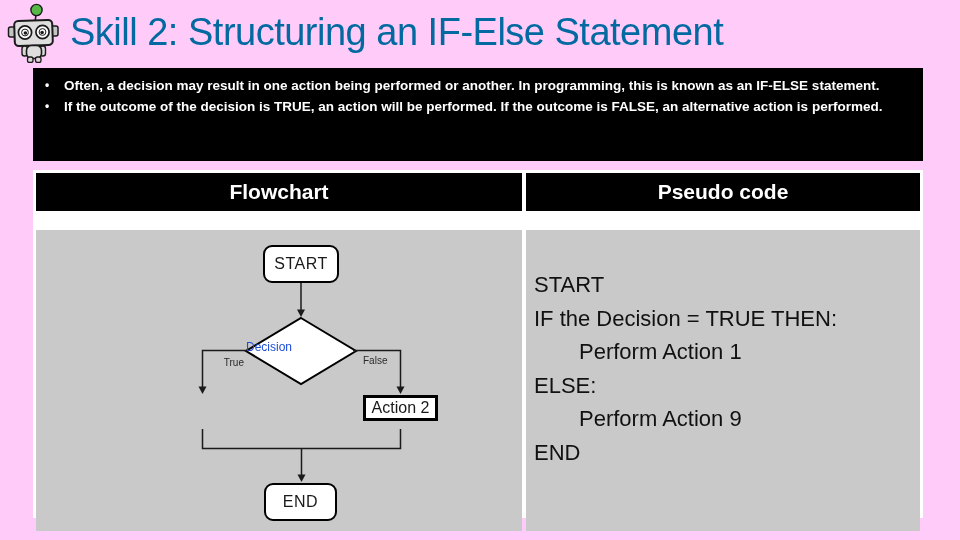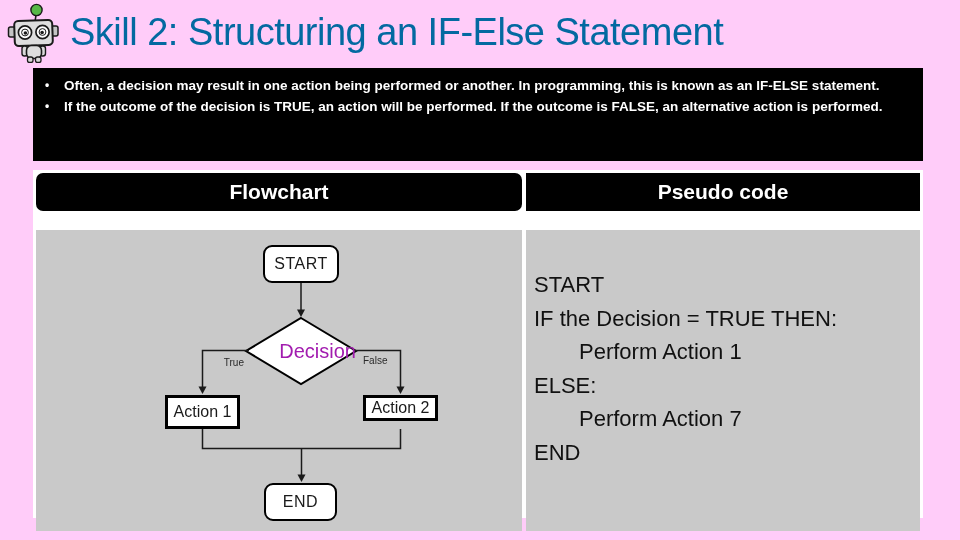--- a/index.html
+++ b/index.html
@@ -32,21 +32,21 @@
   
   .content-table {
     position: absolute; left: 33px; top: 170px; width: 890px; height: 348px;
     background: #fff;
   }
   .th {
     position: absolute; top: 3px; height: 38px; background: #000;
     color: #fff; font-weight: 700; font-size: 21px;
     display: flex; align-items: center; justify-content: center;
   }
-  .th-left  { left: 3px;  width: 486px; border-radius: 7px; }
+  .th-left  { left: 3px;  width: 486px; }
   .th-right { left: 493px; width: 394px; }
   .panel {
     position: absolute; top: 44px; height: 301px; background: #c9c9c9; margin-top: 16px;
   }
   .panel-left  { left: 3px;  width: 486px; }
   .panel-right { left: 493px; width: 394px; }
 
   
   .flowchart { position: absolute; left: 0; top: 0; width: 486px; height: 301px; }
   .fc-lines { position: absolute; left: 0; top: 0; width: 486px; height: 301px; }
@@ -55,21 +55,21 @@
     display: flex; align-items: center; justify-content: center;
     color: #1a1a1a; font-size: 16px;
   }
   .terminator { border-width: 2.5px; border-radius: 9px; letter-spacing: 0.5px; }
   .node-start { left: 227px; top: 15px;  width: 76px; height: 38px; }
   .node-end   { left: 228px; top: 253px; width: 73px; height: 38px; }
   .node-a1    { left: 129px; top: 165px; width: 75px; height: 34px; }
   .node-a2    { left: 327px; top: 165px; width: 75px; height: 26px; }
   .decision-label {
     position: absolute; left: 210px; top: 110px; width: 110px;
-    text-align: right; font-size: 20px; color: #a21caf;
+    text-align: left; font-size: 12px; color: #1d4ed8;
   }
   .branch-label { position: absolute; font-size: 10px; color: #2a2a2a; }
   .label-true  { left: 172px; top: 127px; width: 36px; text-align: right; }
   .label-false { left: 327px; top: 125px; }
 
   
   .pseudo {
     position: absolute; left: 8px; top: 38px;
     font-size: 22px; line-height: 33.5px; color: #111;
     white-space: nowrap;
@@ -133,31 +133,30 @@
           <path d="M364.5 164 L360.5 156.5 L368.5 156.5 Z" fill="#1a1a1a"></path>
 
           <polyline points="166.5,199 166.5,218.5 364.5,218.5 364.5,199" fill="none" stroke="#1a1a1a" stroke-width="1.5"></polyline>
           <line x1="265.5" y1="218.5" x2="265.5" y2="245" stroke="#1a1a1a" stroke-width="1.5"></line>
           <path d="M265.5 252 L261.5 244.5 L269.5 244.5 Z" fill="#1a1a1a"></path>
         </svg>
         <div class="node terminator node-start">START</div>
         <div class="decision-label">Decision</div>
         <div class="branch-label label-true">True</div>
         <div class="branch-label label-false">False</div>
-        <div class="node node-a1">Action 1</div>
         <div class="node node-a2">Action 2</div>
         <div class="node terminator node-end">END</div>
       </div>
     </div>
 
     <div class="panel panel-right">
       <div class="pseudo">
         <div>START</div>
         <div>IF the Decision = TRUE THEN:</div>
         <div class="ind">Perform Action 1</div>
         <div>ELSE:</div>
-        <div class="ind">Perform Action 7</div>
+        <div class="ind">Perform Action 9</div>
         <div>END</div>
       </div>
     </div>
   </div>
 
 </div>
 
 </body></html>

